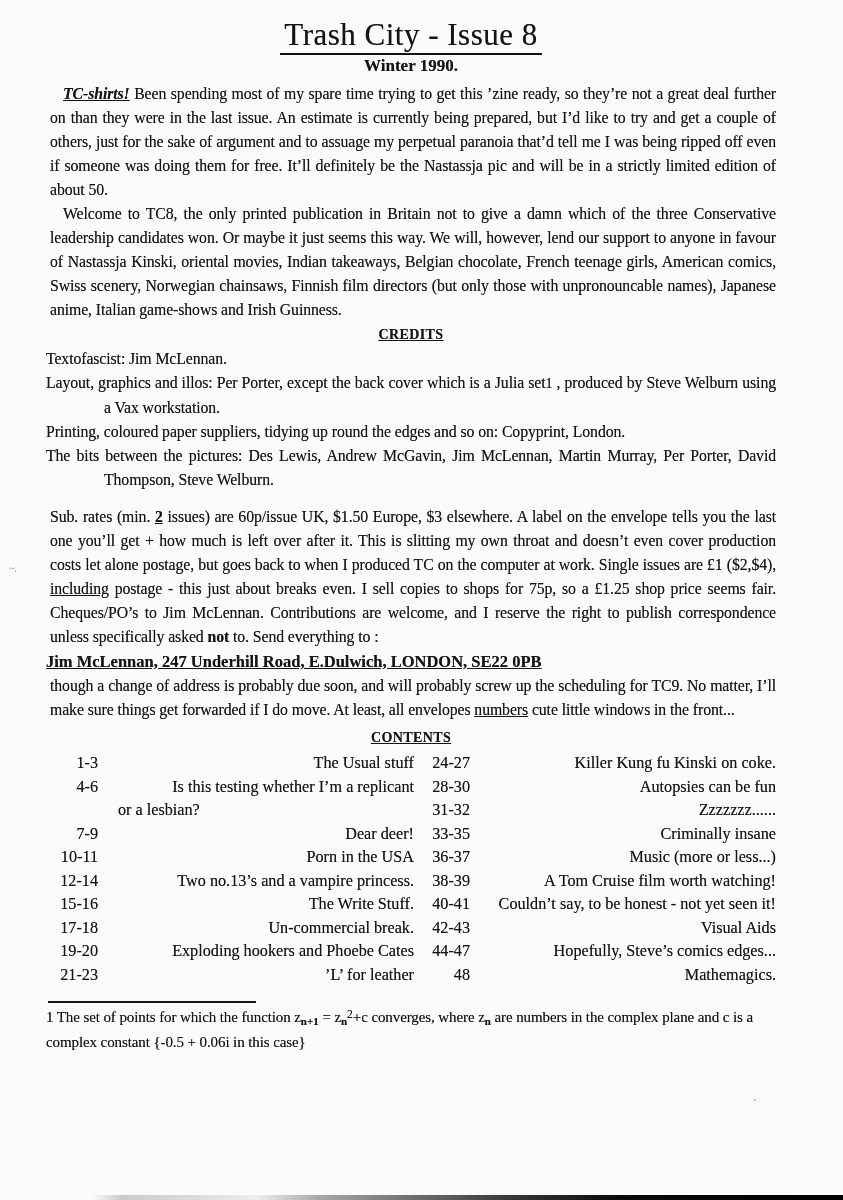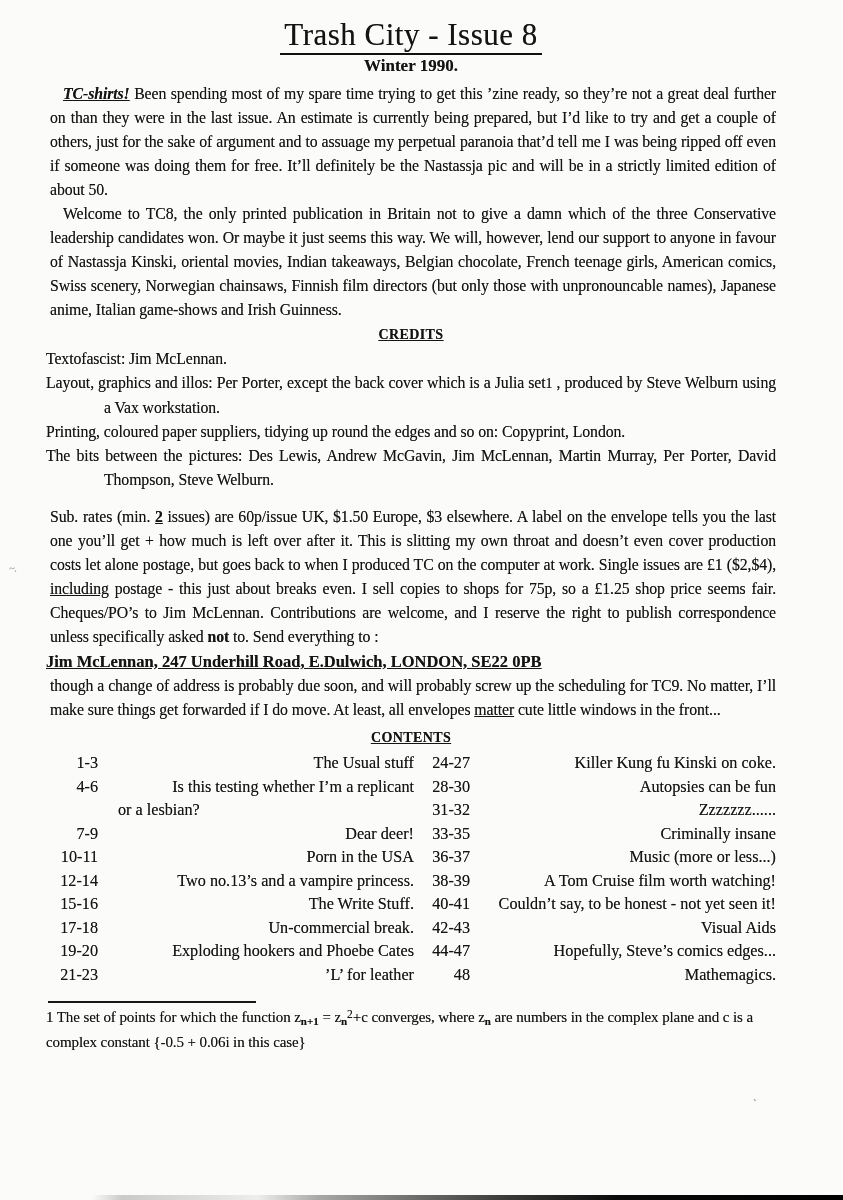--- a/index.html
+++ b/index.html
@@ -170,21 +170,21 @@
     <p class="credits-line"><span>Textofascist: Jim McLennan.</span></p>
     <p class="credits-line"><span>Layout, graphics and illos: Per Porter, except the back cover which is a Julia set</span><span class="fnref">1</span><span> , produced by Steve Welburn using a Vax workstation.</span></p>
     <p class="credits-line"><span>Printing, coloured paper suppliers, tidying up round the edges and so on: Copyprint, London.</span></p>
     <p class="credits-line"><span>The bits between the pictures: Des Lewis, Andrew McGavin, Jim McLennan, Martin Murray, Per Porter, David Thompson, Steve Welburn.</span></p>
   </div>
 
   <p class="body-par" style="margin-top:13px;"><span>Sub. rates (min. </span><span class="bold-ul">2</span><span> issues) are 60p/issue UK, $1.50 Europe, $3 elsewhere. A label on the envelope tells you the last one you’ll get + how much is left over after it. This is slitting my own throat and doesn’t even cover production costs let alone postage, but goes back to when I produced TC on the computer at work. Single issues are £1 ($2,$4), </span><span class="ul">including</span><span> postage - this just about breaks even. I sell copies to shops for 75p, so a £1.25 shop price seems fair. Cheques/PO’s to Jim McLennan. Contributions are welcome, and I reserve the right to publish correspondence unless specifically asked </span><span class="bold">not</span><span> to. Send everything to :</span></p>
 
   <p class="address-line"><span>Jim McLennan, 247 Underhill Road, E.Dulwich, LONDON, SE22 0PB</span></p>
 
-  <p class="body-par"><span>though a change of address is probably due soon, and will probably screw up the scheduling for TC9. No matter, I’ll make sure things get forwarded if I do move. At least, all envelopes </span><span class="ul">matter</span><span> cute little windows in the front...</span></p>
+  <p class="body-par"><span>though a change of address is probably due soon, and will probably screw up the scheduling for TC9. No matter, I’ll make sure things get forwarded if I do move. At least, all envelopes </span><span class="ul">numbers</span><span> cute little windows in the front...</span></p>
 
   <div class="section-heading" style="margin-top:4px;"><span>CONTENTS</span></div>
 
   <div class="contents-cols">
 
     <div>
       <div class="toc-row">
         <span class="toc-pages">1-3</span>
         <span class="toc-title">The Usual stuff</span>
       </div>

